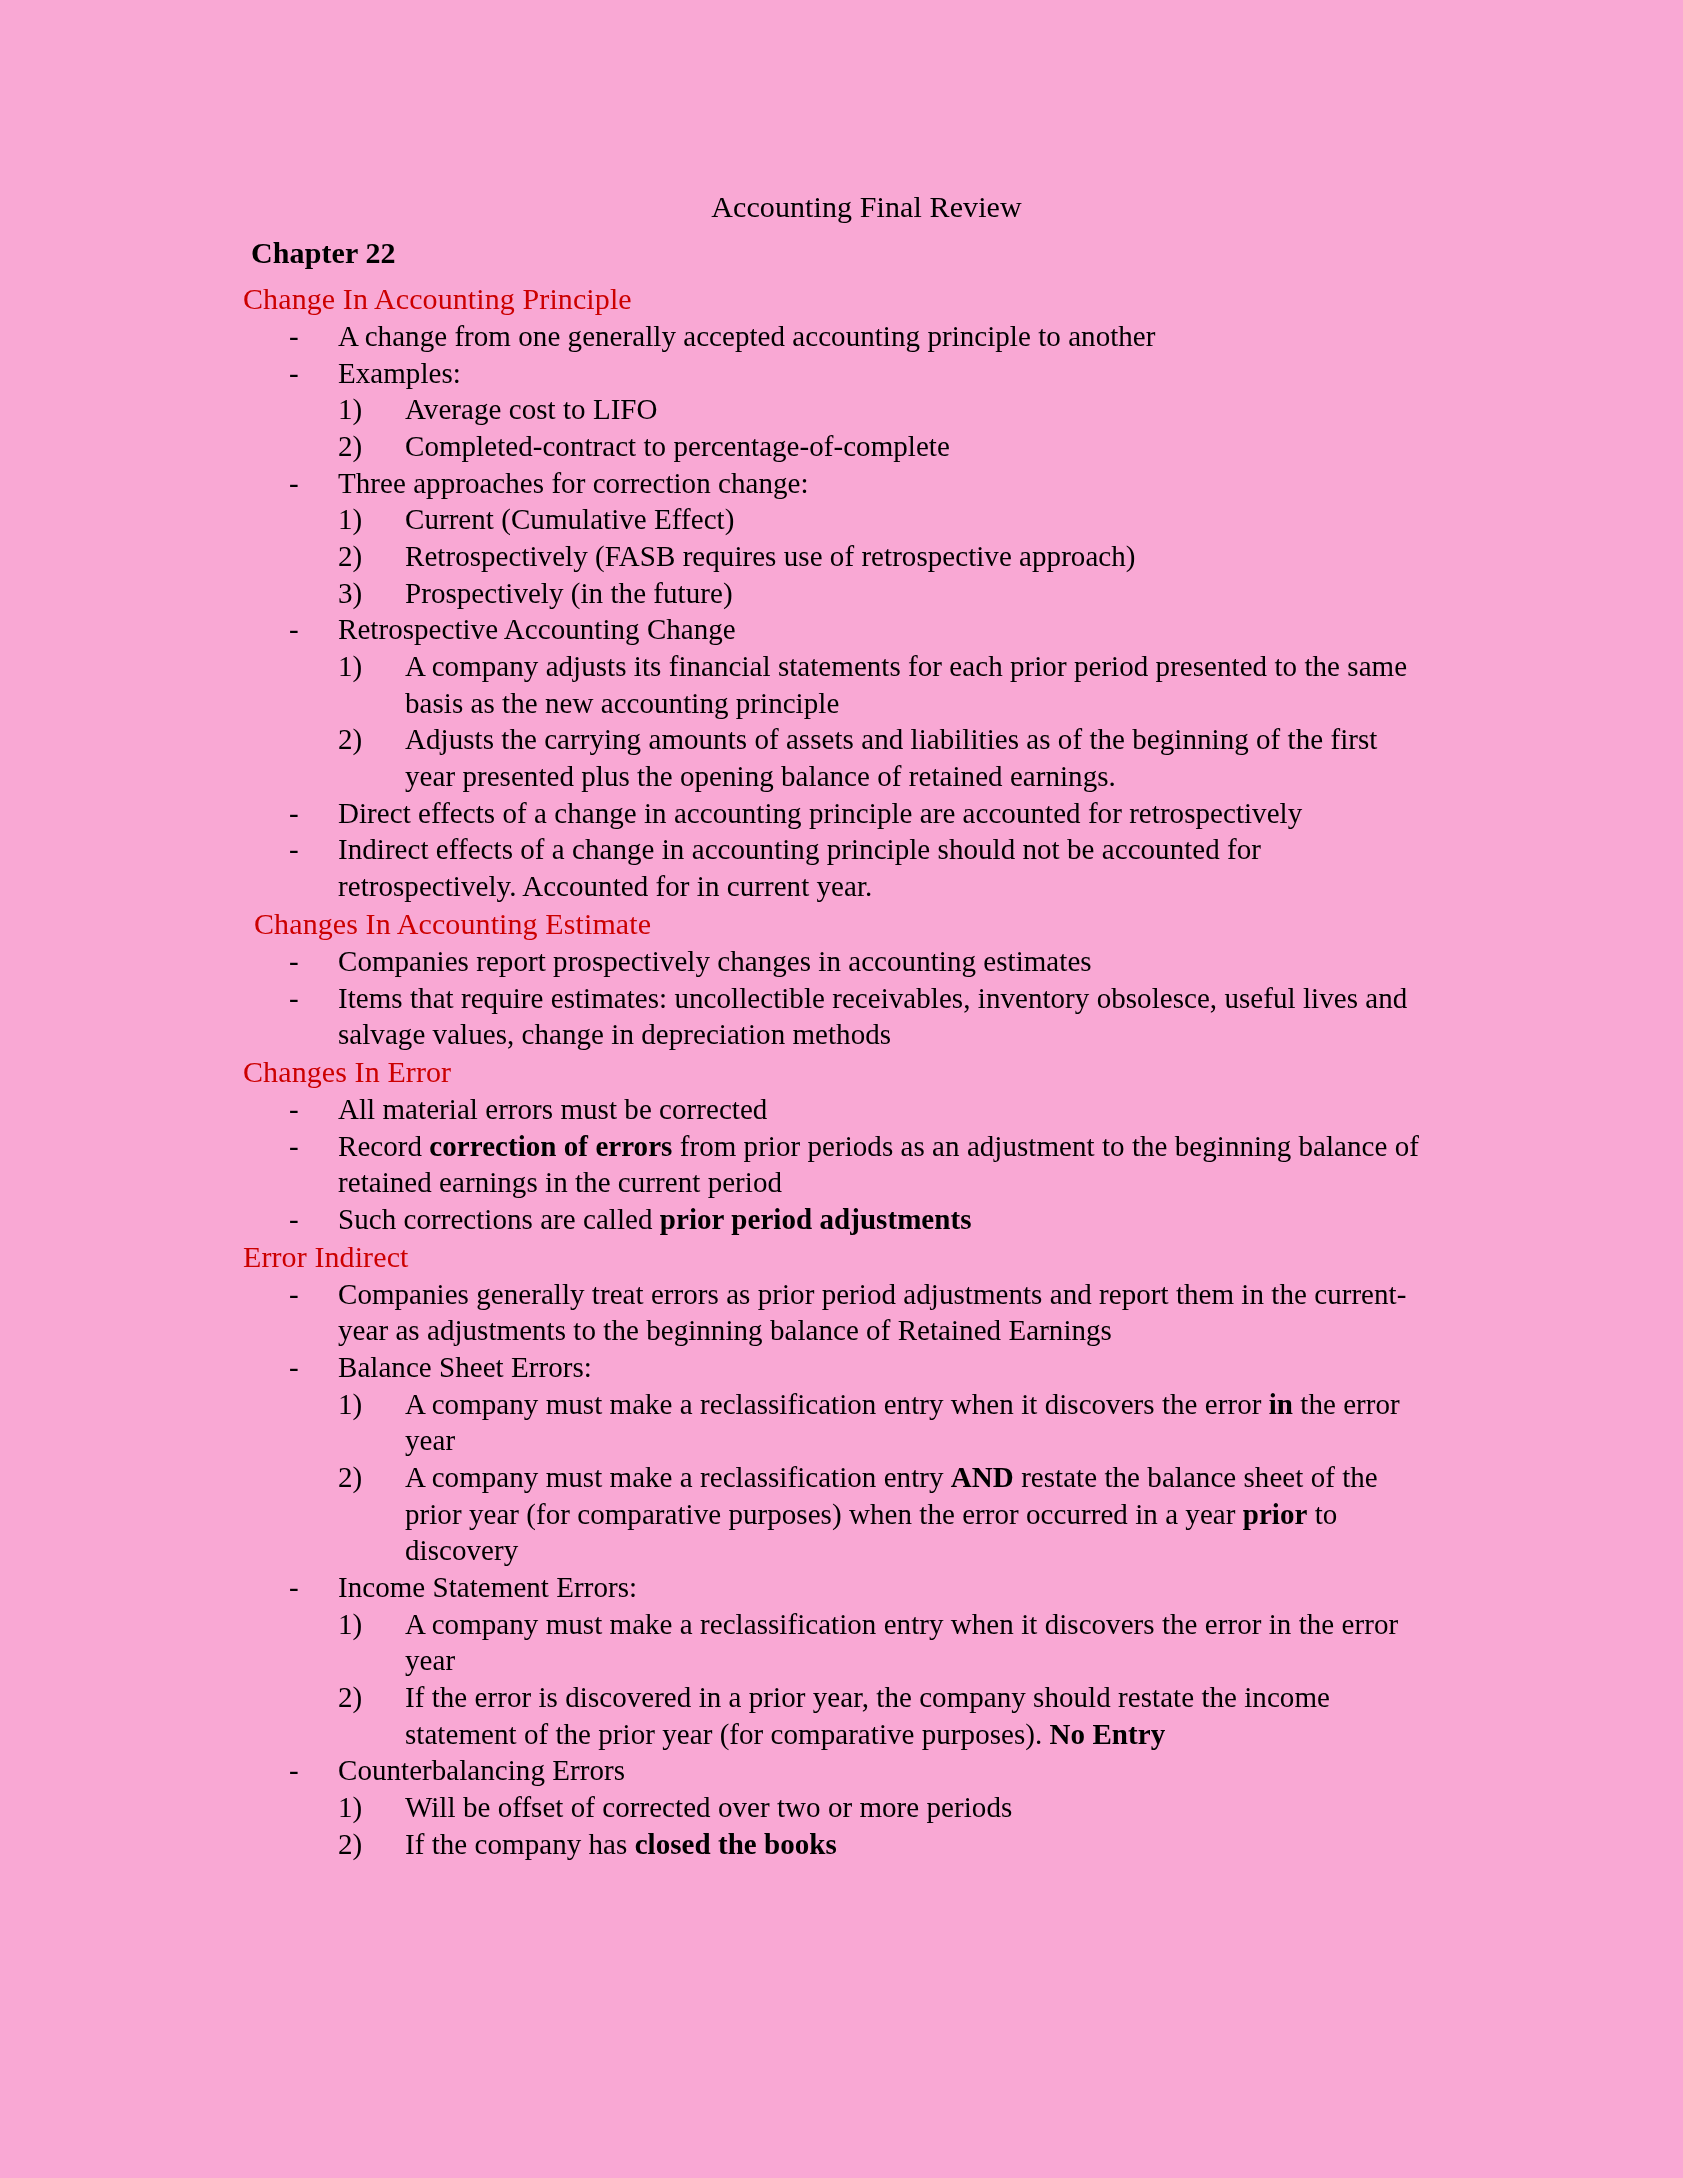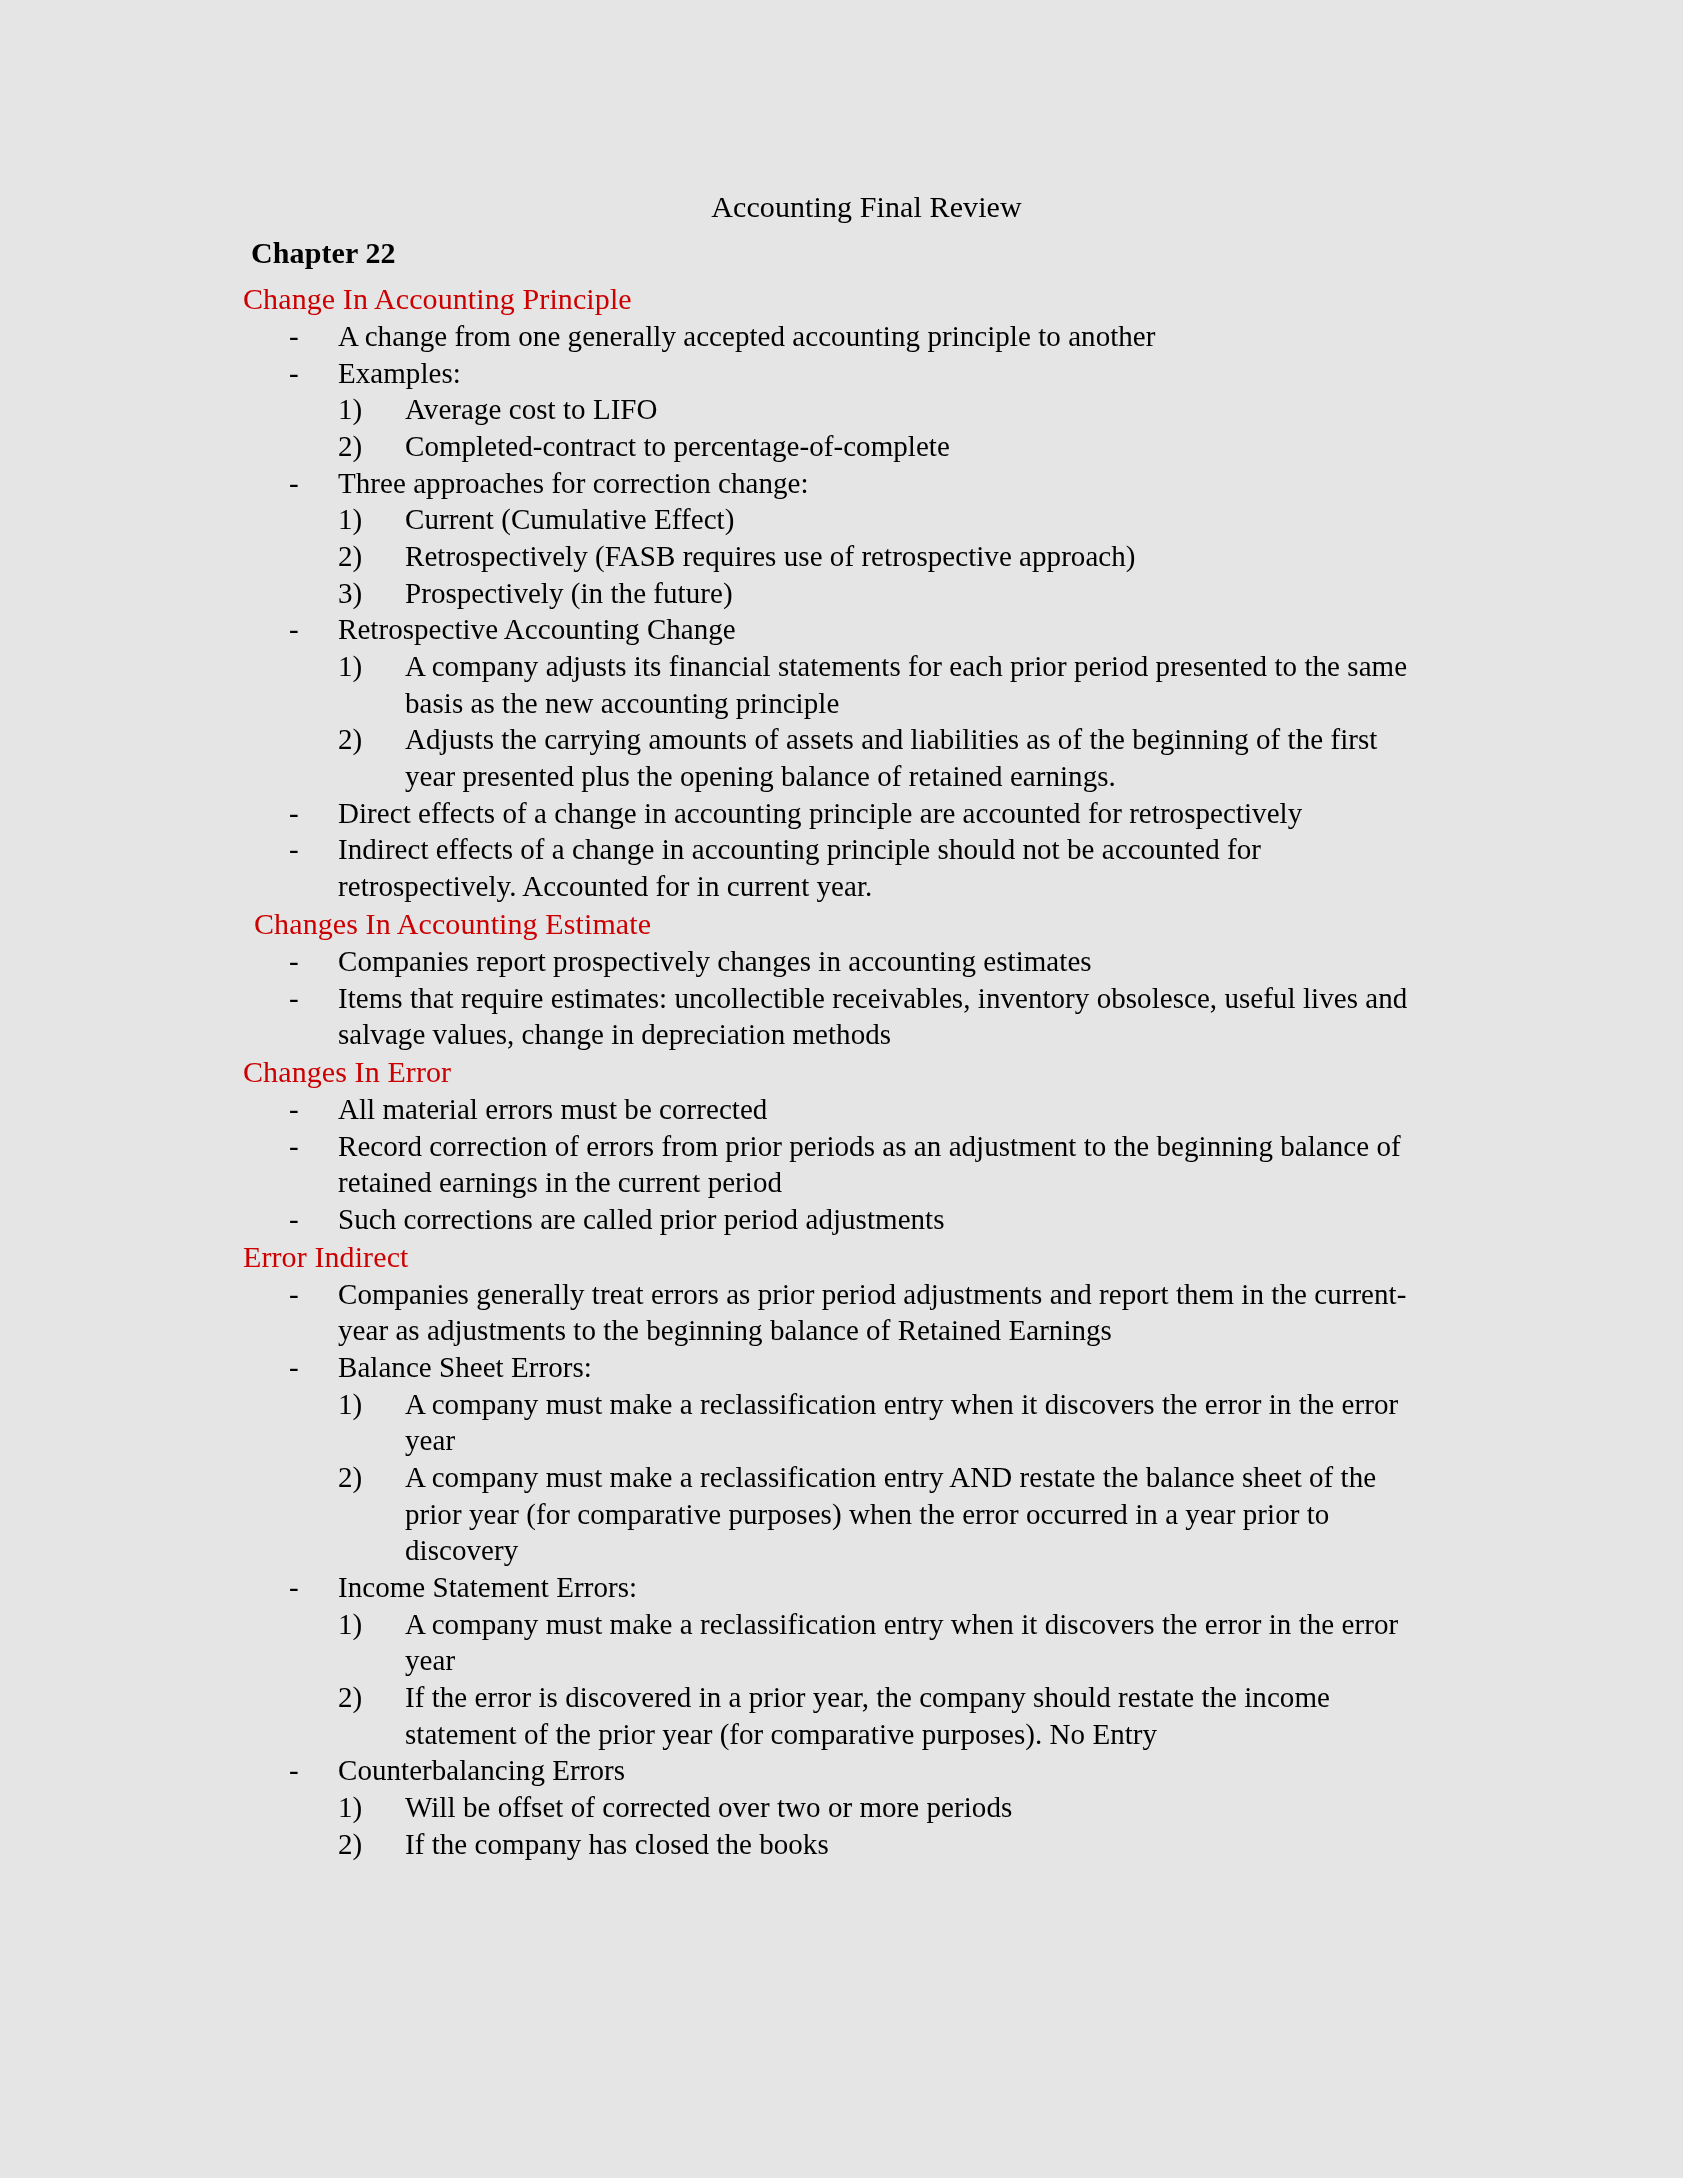--- a/index.html
+++ b/index.html
@@ -11,21 +11,21 @@
     width: 1683px;
     height: 2178px;
     font-family: "Liberation Serif", "DejaVu Serif", serif;
     color: #000000;
     overflow: hidden;
   }
   .page {
     position: relative;
     width: 1683px;
     height: 2178px;
-    background: #e5e5e5;
+    background: #f9a8d4;
     box-sizing: border-box;
   }
   .content {
     position: absolute;
     left: 243px;
     top: 188px;
     width: 1188px;
   }
   .doc-title {
     text-align: center;
@@ -78,21 +78,21 @@
     font-size: 29px;
     line-height: 1.265;
     margin: 0;
     letter-spacing: 0.05px;
   }
   ol.lvl2 > li > .num {
     position: absolute;
     left: 0;
     top: 0;
   }
-  .b { font-weight: normal; }
+  .b { font-weight: bold; }
   .txt { display: inline; }
 </style>
 </head>
 <body>
 
 <div class="page">
   <div class="content">
 
     <div class="doc-title">Accounting Final Review</div>
 

